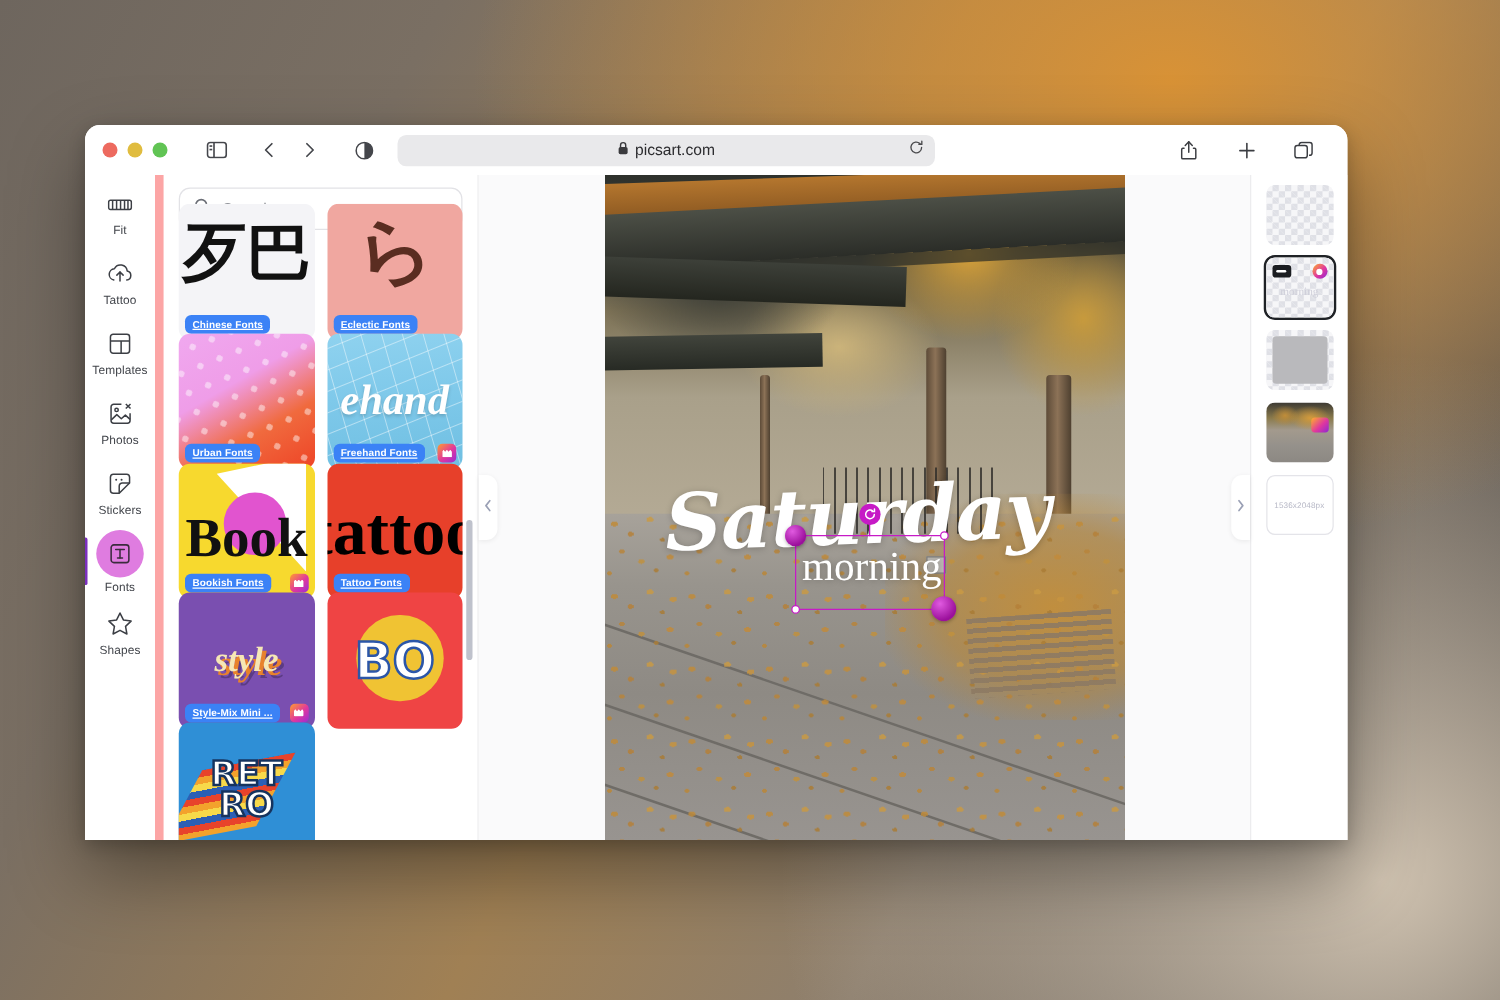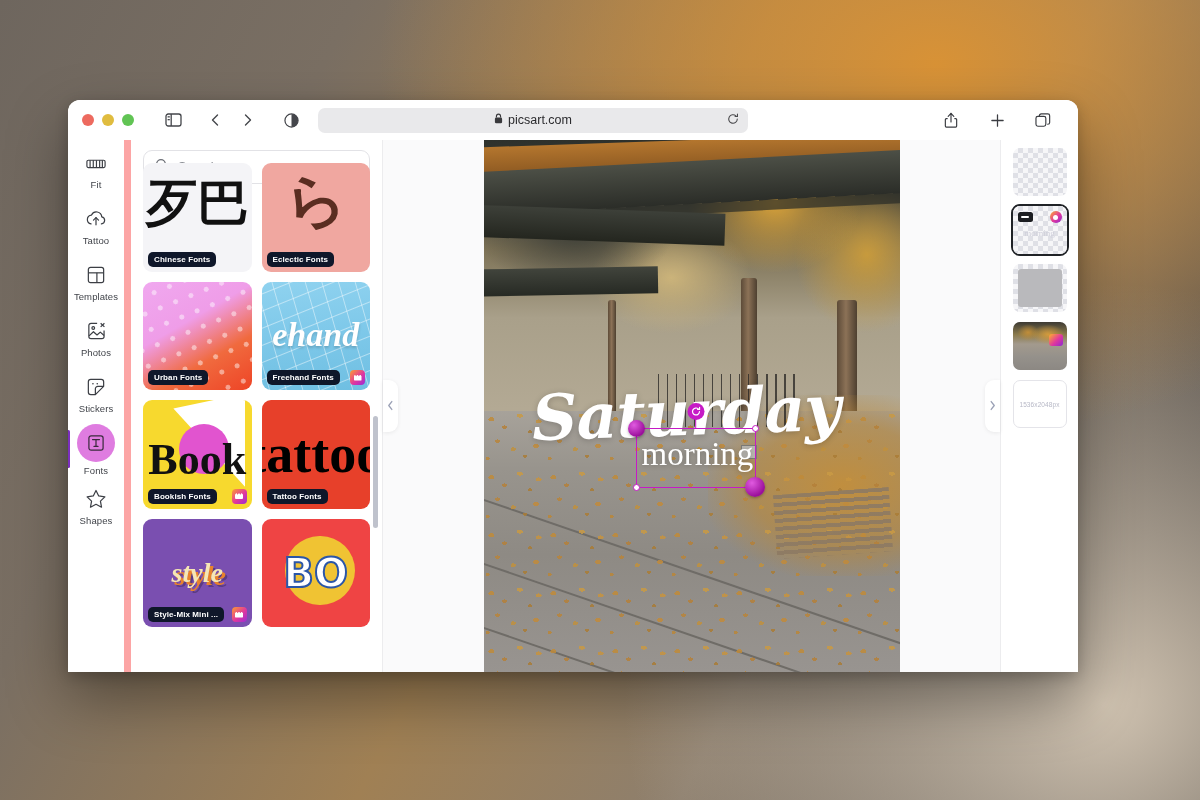--- a/index.html
+++ b/index.html
@@ -146,26 +146,26 @@
   .card {
     position: relative;
     width: 100%;
     aspect-ratio: 1 / 1;
     border-radius: 9px;
     overflow: hidden;
     background: #ddd;
   }
   .card .cap {
     position: absolute; left: 5px; bottom: 5px;
-    background: #0f172a; color: #fff;
+    background: #3b82f6; color: #fff;
     font-size: 8px; font-weight: bold;
     padding: 3px 6px; border-radius: 5px;
     letter-spacing: .1px;
     max-width: calc(100% - 24px);
-    white-space: nowrap; overflow: hidden; text-overflow: ellipsis;
+    white-space: nowrap; overflow: hidden; text-overflow: ellipsis; text-decoration: underline;
   }
   .card .pro {
     position: absolute; right: 5px; bottom: 5px;
     width: 15px; height: 15px; border-radius: 4px;
     background: linear-gradient(135deg,#ff9d2e,#e0379e 55%,#9a2bd6);
     display: flex; align-items: center; justify-content: center;
   }
   .card .pro::after {
     content: ""; width: 8px; height: 6px; border-radius: 1px;
     background: #fff;
@@ -683,20 +683,27 @@
           <div class="pro"></div>
         </div>
 
         <div class="card c-bo">
           <div class="sun"></div>
           <div class="art">
               <span class="art-txt">BO</span>
             </div>
         </div>
 
+        <div class="card c-retro">
+          <div class="stripes"></div>
+          <div class="art">
+              <span class="art-txt">RET
+RO</span>
+            </div>
+        </div>
 
       </div>
 
       <div class="panel-scrollbar"></div>
     </section>
 
     <section class="canvas-area">
 
       <div class="collapse left">
         <span>

